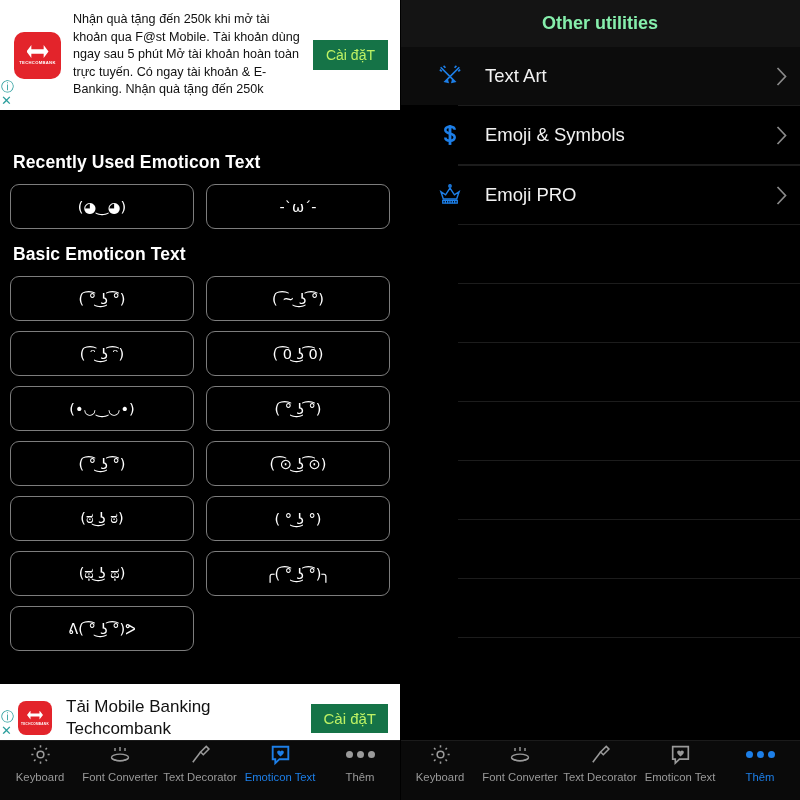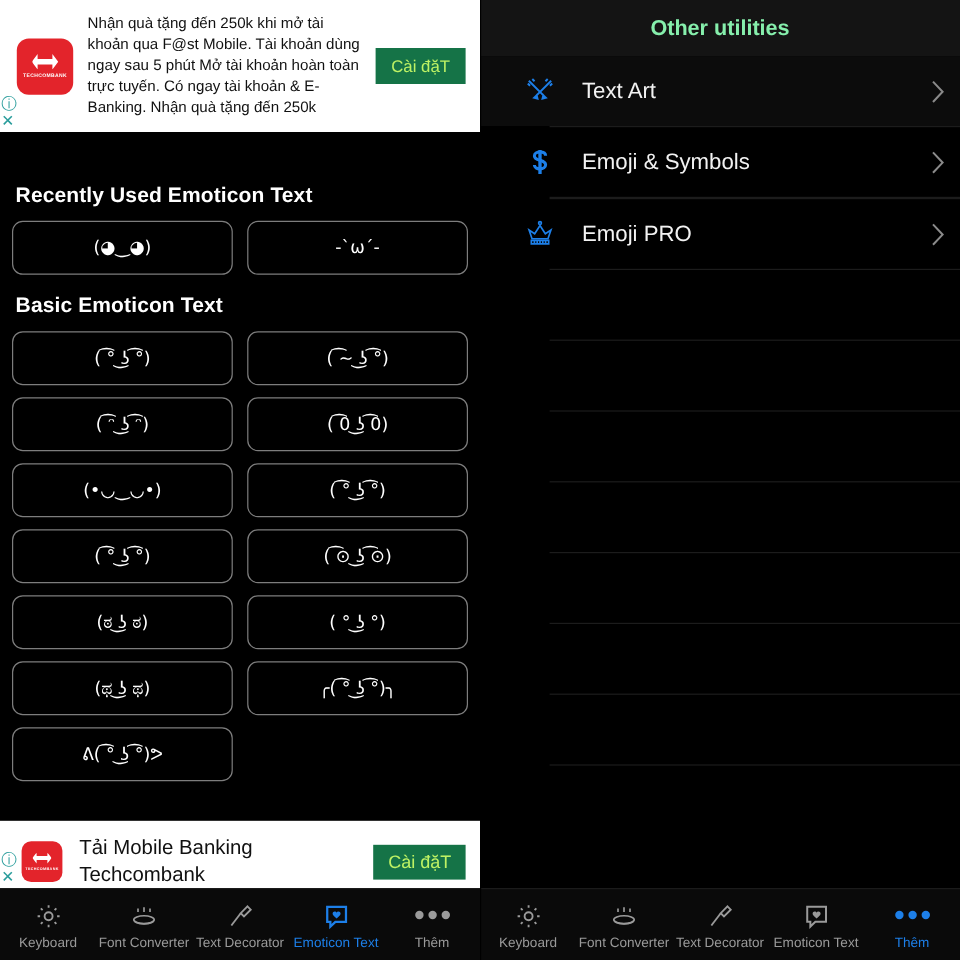--- a/index.html
+++ b/index.html
@@ -172,21 +172,21 @@
   }
   .ru-empty { height: 58px; }
 
   
   .navbar {
     position: absolute;
     bottom: 0;
     width: 400px; height: 60px;
     background: #0a0a0a;
     border-top: 1px solid #1b1b1b;
-    display: flex; align-items: center;
+    display: flex; align-items: flex-start;
   }
   .navbar.left { left: 0; }
   .navbar.right { left: 400px; }
   .nav-item {
     flex: 1 1 0;
     display: flex; flex-direction: column;
     align-items: center; justify-content: center;
     gap: 4px;
     cursor: pointer;
     color: #9a9a9a;

